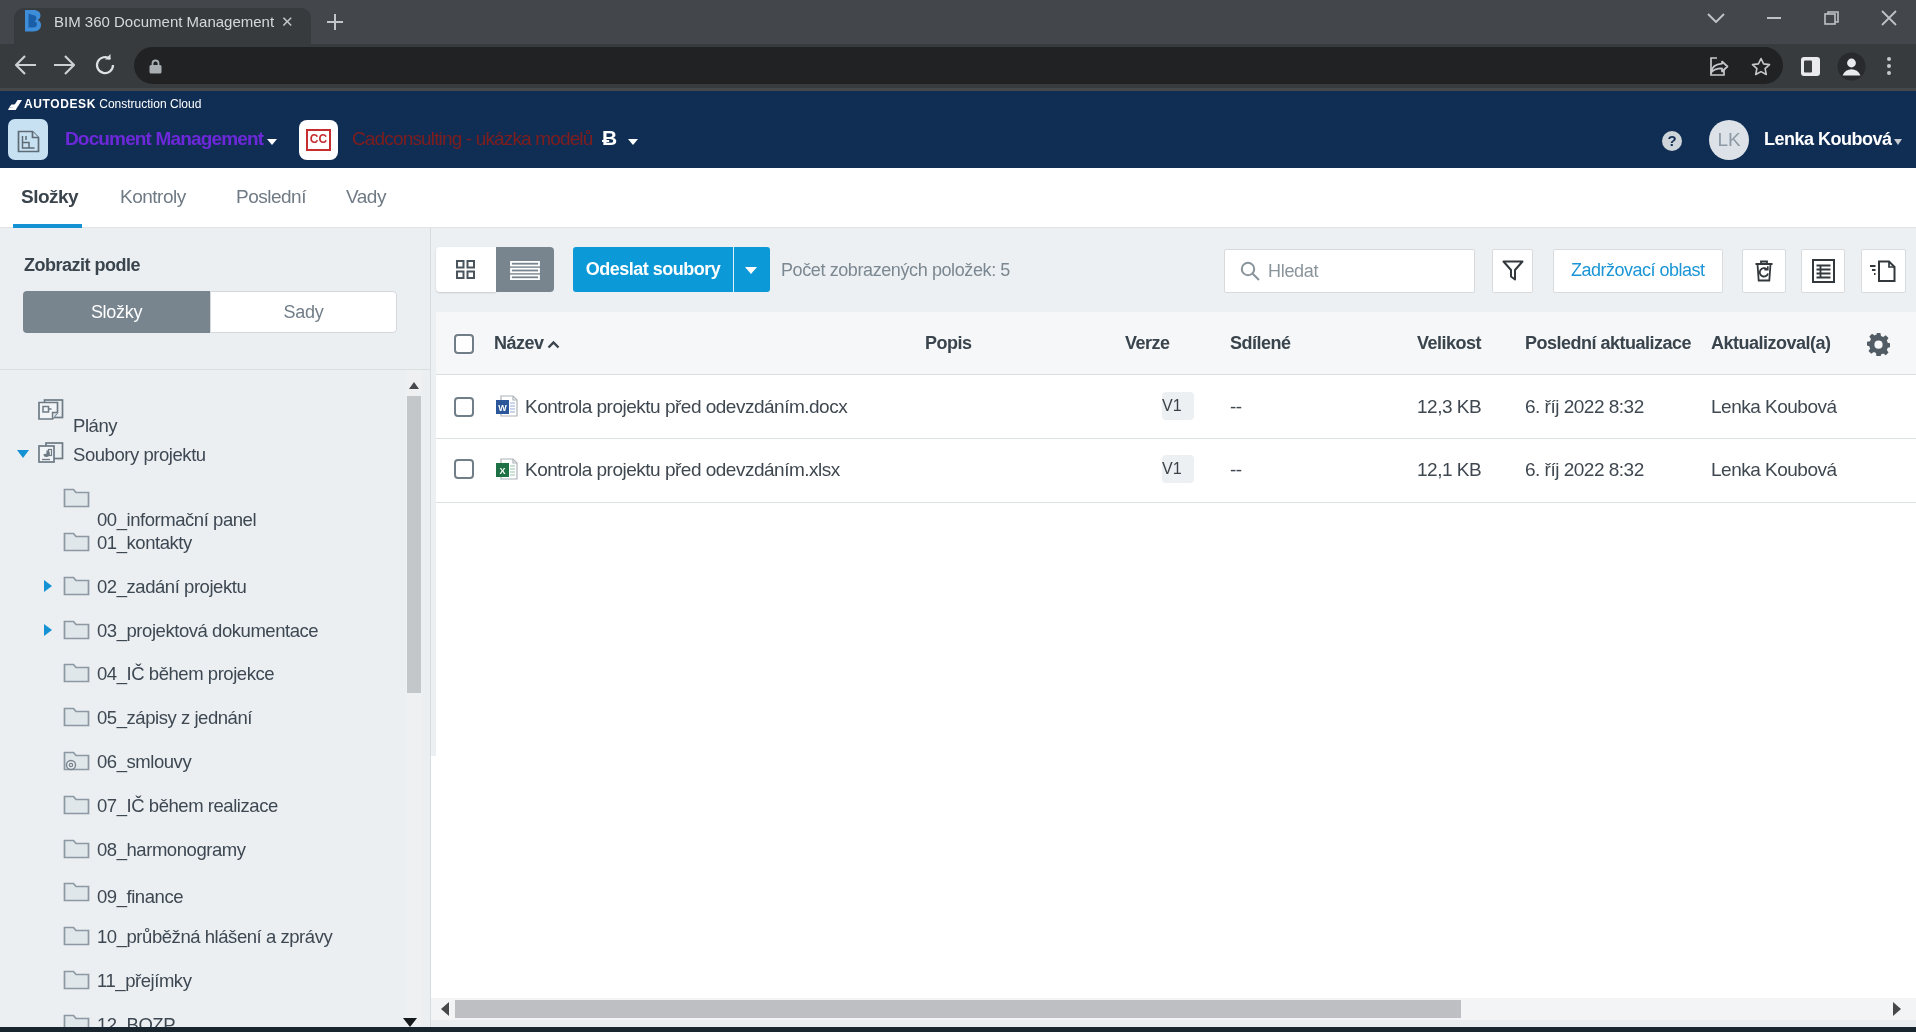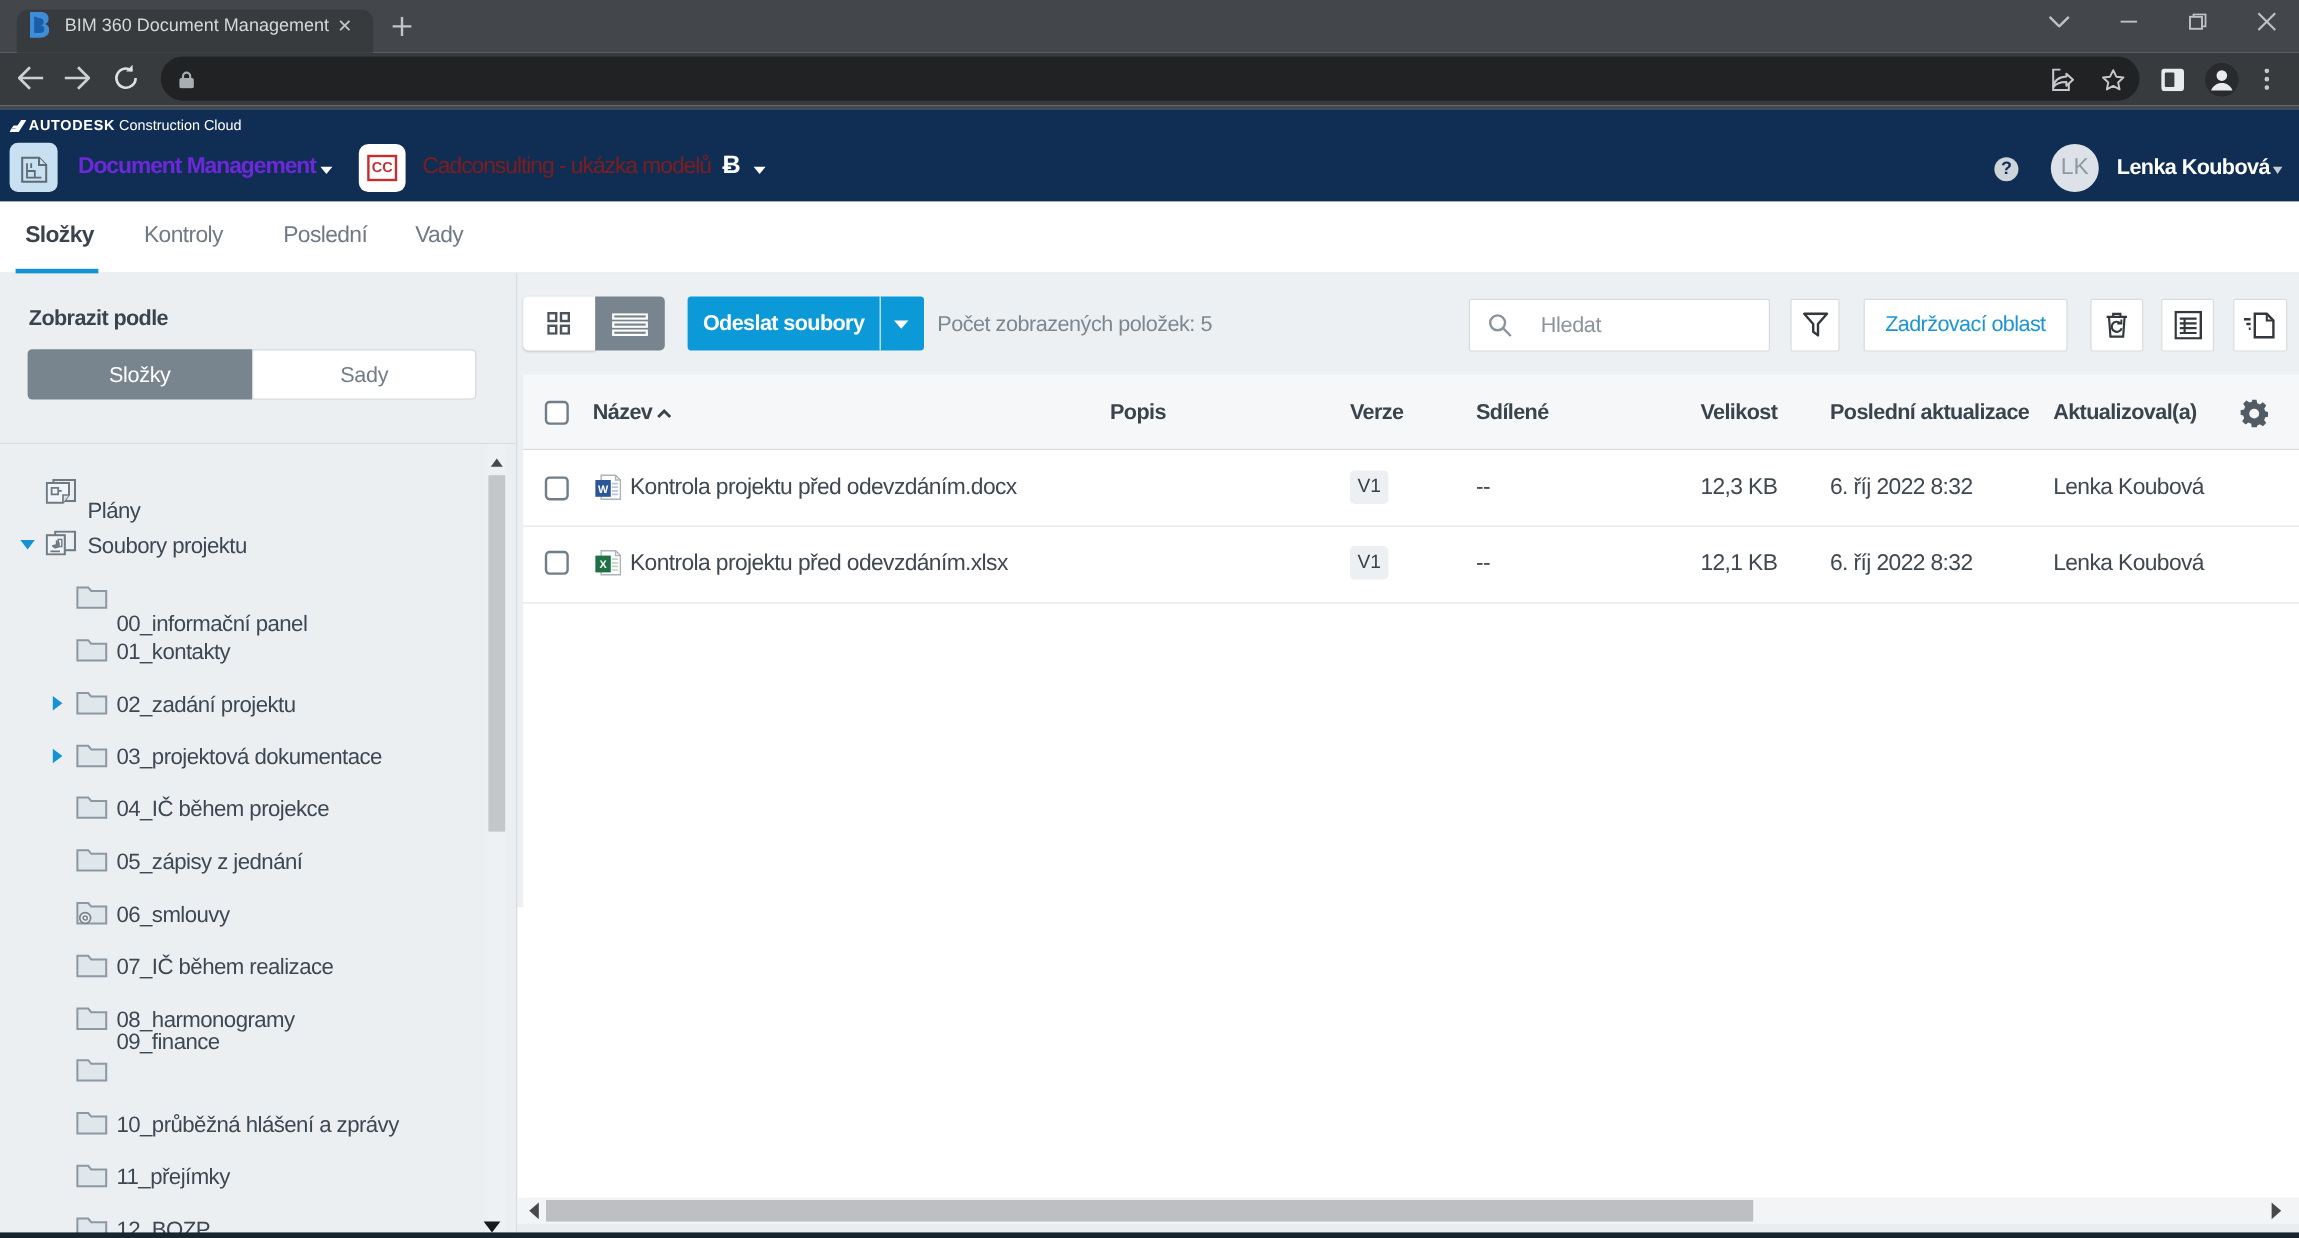--- a/index.html
+++ b/index.html
@@ -53,30 +53,30 @@
 
 
 .btn { position:absolute; background:#fff; border:1px solid #D8DCDE; border-radius:2px; }
 #vtogL { left:436px; top:247px; width:60px; height:45px; background:#fff; border-radius:4px 0 0 4px; box-shadow:0 1px 2px rgba(0,0,0,.15); }
 #vtogR { left:496px; top:247px; width:58px; height:45px; background:#78858F; border-radius:0 4px 4px 0; }
 #bluebtn { left:573px; top:247px; width:197px; height:45px; background:#0B99D7; border-radius:3px; }
 #bluebtn span { position:absolute; left:0; top:0; width:160px; height:45px; color:#fff; font-size:18px; font-weight:600; text-align:center; line-height:45px; letter-spacing:-0.5px; }
 #bluesep { position:absolute; left:160px; top:0; width:1px; height:45px; background:#DFF0F9; }
 #pocet { left:781px; top:260px; font-size:18px; color:#7C8891; letter-spacing:-0.4px; }
 #search { left:1224px; top:249px; width:251px; height:44px; background:#fff; border:1px solid #D6DADD; border-radius:2px; }
-#hledat { left:1268px; top:261px; font-size:18px; color:#8A949B; letter-spacing:-0.3px;margin-left:16px; }
+#hledat { left:1268px; top:261px; font-size:18px; color:#8A949B; letter-spacing:-0.3px; }
 
 
 #thead { left:436px; top:312px; width:1480px; height:63px; background:#F5F7F8; border-bottom:1px solid #D9DEE1; }
 .hcell { position:absolute; top:21px; font-size:18px; font-weight:bold; color:#3A444D; letter-spacing:-0.5px; }
 .cb { position:absolute; width:20px; height:20px; background:#fff; border:2px solid #707E88; border-radius:4px; }
 .row { position:absolute; left:436px; width:1480px; height:63px; background:#fff; }
 .rcell { position:absolute; font-size:19px; color:#3F4850; letter-spacing:-0.5px; }
 #rowrest { left:436px; top:503px; width:1480px; height:495px; background:#fff; }
-.v1 { position:absolute; left:689px; top:17px; width:32px; height:28px; background:#EDF0F2; border-radius:4px; font-size:16px; color:#3A4147; text-align:center; line-height:28px; }
+.v1 { position:absolute; left:726px; top:17px; width:32px; height:28px; background:#EDF0F2; border-radius:4px; font-size:16px; color:#3A4147; line-height:28px; }
 
 
 #hstrack { left:431px; top:998px; width:1485px; height:22px; background:#F3F4F5; }
 #hsthumb { left:455px; top:1000px; width:1006px; height:18px; background:#BDBFC2; }
 #strip1 { left:431px; top:1020px; width:1485px; height:7px; background:#E9EDF0; }
 #strip2 { left:0; top:1027px; width:1916px; height:5px; background:#18242E; }
 </style>
 </head>
 <body>
 <div id="page">
@@ -237,21 +237,21 @@
           <path d="M1.5 3.5h9l2.5 3h12.5v14h-24z" fill="#E0E7EB" stroke="#8C99A3" stroke-width="1.7"></path>
         </svg></div>
   <div class="tlabel" style="left:97px;top:794.7px;">07_IČ během realizace</div>
   <div class="abs" style="left:63px;top:836.5px;"><svg width="27" height="22" viewBox="0 0 27 22">
           <path d="M1.5 3.5h9l2.5 3h12.5v14h-24z" fill="#E0E7EB" stroke="#8C99A3" stroke-width="1.7"></path>
         </svg></div>
   <div class="tlabel" style="left:97px;top:838.5px;">08_harmonogramy</div>
   <div class="abs" style="left:63px;top:880.3px;"><svg width="27" height="22" viewBox="0 0 27 22">
           <path d="M1.5 3.5h9l2.5 3h12.5v14h-24z" fill="#E0E7EB" stroke="#8C99A3" stroke-width="1.7"></path>
         </svg></div>
-  <div class="tlabel" style="left:97px;top:857px;">09_finance</div>
+  <div class="tlabel" style="left:97px;top:886px;">09_finance</div>
   <div class="abs" style="left:63px;top:924.0999999999999px;"><svg width="27" height="22" viewBox="0 0 27 22">
           <path d="M1.5 3.5h9l2.5 3h12.5v14h-24z" fill="#E0E7EB" stroke="#8C99A3" stroke-width="1.7"></path>
         </svg></div>
   <div class="tlabel" style="left:97px;top:926.0999999999999px;">10_průběžná hlášení a zprávy</div>
   <div class="abs" style="left:63px;top:967.9px;"><svg width="27" height="22" viewBox="0 0 27 22">
           <path d="M1.5 3.5h9l2.5 3h12.5v14h-24z" fill="#E0E7EB" stroke="#8C99A3" stroke-width="1.7"></path>
         </svg></div>
   <div class="tlabel" style="left:97px;top:969.9px;">11_přejímky</div>
   <div class="abs" style="left:63px;top:1011.6999999999999px;"><svg width="27" height="22" viewBox="0 0 27 22">
           <path d="M1.5 3.5h9l2.5 3h12.5v14h-24z" fill="#E0E7EB" stroke="#8C99A3" stroke-width="1.7"></path>

